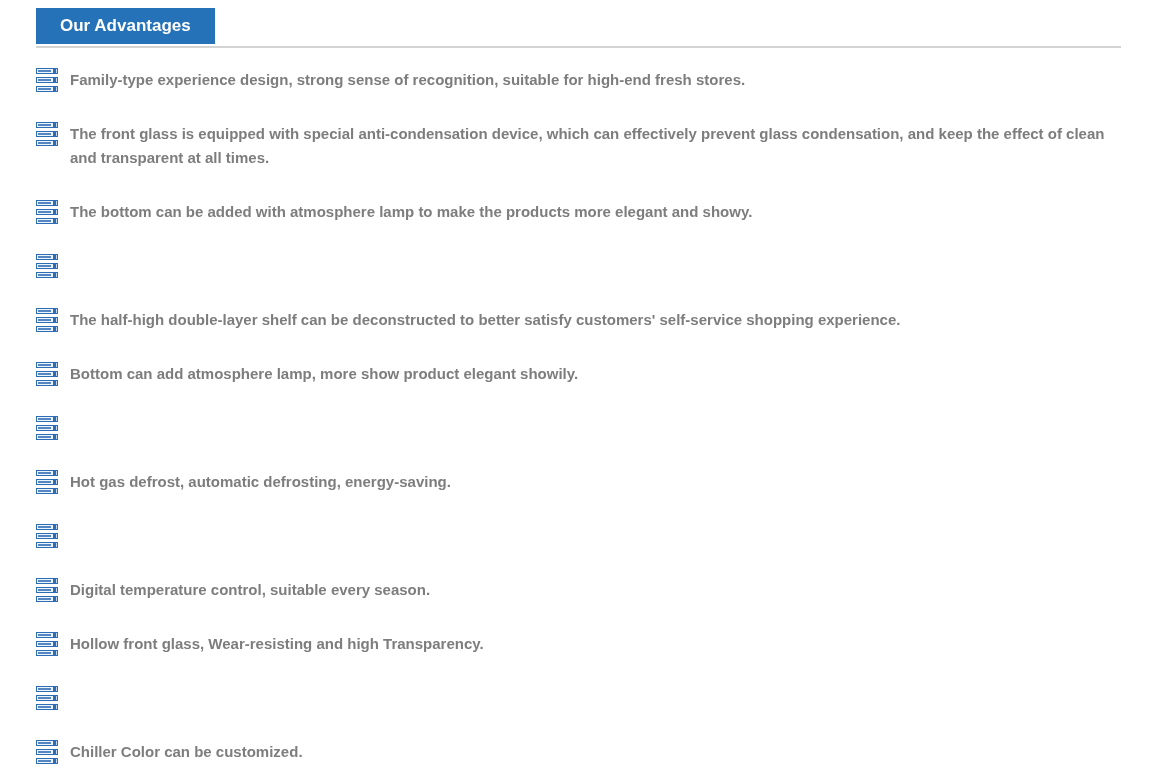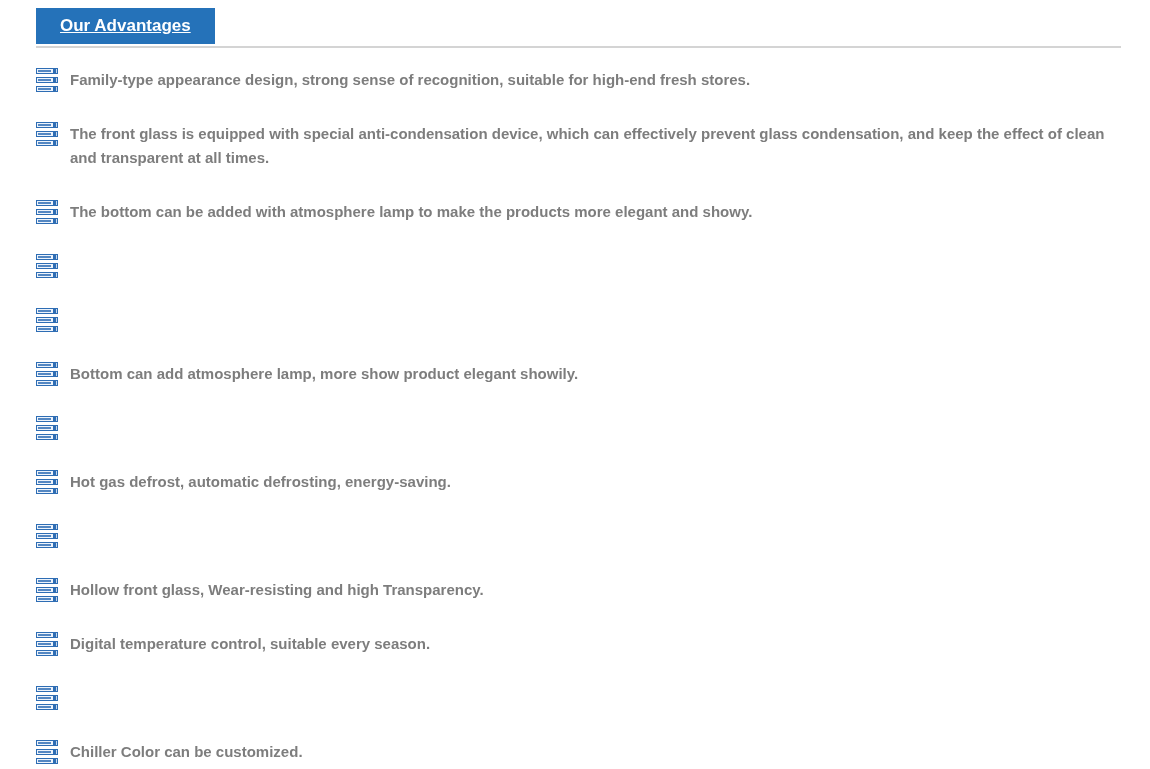--- a/index.html
+++ b/index.html
@@ -20,21 +20,20 @@
   .badge {
     display: inline-block;
     background: #2572b9;
     color: #ffffff;
     font-weight: bold;
     font-size: 17px;
     line-height: 36px;
     height: 36px;
     padding: 0 24px;
     white-space: nowrap;
-    text-decoration: underline;
   }
   .divider {
     width: 1085px;
     height: 0;
     border: none;
     border-top: 2px solid #d4d4d4;
     margin: 2px 0 0 0;
   }
   .adv-list {
     margin-top: 20px;
@@ -83,21 +82,21 @@
               <rect x="0" y="9" width="22" height="6" fill="#2e6db4"></rect>
               <rect x="1" y="10" width="20" height="4" fill="#edf3fb"></rect>
               <rect x="2" y="11.2" width="13" height="1.6" fill="#2e6db4"></rect>
               <rect x="17" y="10" width="3.2" height="4" fill="#2e6db4"></rect>
               <rect x="0" y="18" width="22" height="6" fill="#2e6db4"></rect>
               <rect x="1" y="19" width="20" height="4" fill="#edf3fb"></rect>
               <rect x="2" y="20.2" width="13" height="1.6" fill="#2e6db4"></rect>
               <rect x="17" y="19" width="3.2" height="4" fill="#2e6db4"></rect>
             </g>
           </svg></span>
-      <span class="adv-text">Family-type appearance design, strong sense of recognition, suitable for high-end fresh stores.</span>
+      <span class="adv-text">Family-type experience design, strong sense of recognition, suitable for high-end fresh stores.</span>
     </div>
 
     <div class="adv-item">
       <span class="icon-wrap"><svg width="22" height="24" viewBox="0 0 22 24">
             <g>
               <rect x="0" y="0" width="22" height="6" fill="#2e6db4"></rect>
               <rect x="1" y="1" width="20" height="4" fill="#edf3fb"></rect>
               <rect x="2" y="2.2" width="13" height="1.6" fill="#2e6db4"></rect>
               <rect x="17" y="1" width="3.2" height="4" fill="#2e6db4"></rect>
               <rect x="0" y="9" width="22" height="6" fill="#2e6db4"></rect>
@@ -162,20 +161,21 @@
               <rect x="0" y="9" width="22" height="6" fill="#2e6db4"></rect>
               <rect x="1" y="10" width="20" height="4" fill="#edf3fb"></rect>
               <rect x="2" y="11.2" width="13" height="1.6" fill="#2e6db4"></rect>
               <rect x="17" y="10" width="3.2" height="4" fill="#2e6db4"></rect>
               <rect x="0" y="18" width="22" height="6" fill="#2e6db4"></rect>
               <rect x="1" y="19" width="20" height="4" fill="#edf3fb"></rect>
               <rect x="2" y="20.2" width="13" height="1.6" fill="#2e6db4"></rect>
               <rect x="17" y="19" width="3.2" height="4" fill="#2e6db4"></rect>
             </g>
           </svg></span>
+      <span class="adv-text">The half-high double-layer shelf can be deconstructed to better satisfy customers' self-service shopping experience.</span>
     </div>
 
     <div class="adv-item">
       <span class="icon-wrap"><svg width="22" height="24" viewBox="0 0 22 24">
             <g>
               <rect x="0" y="0" width="22" height="6" fill="#2e6db4"></rect>
               <rect x="1" y="1" width="20" height="4" fill="#edf3fb"></rect>
               <rect x="2" y="2.2" width="13" height="1.6" fill="#2e6db4"></rect>
               <rect x="17" y="1" width="3.2" height="4" fill="#2e6db4"></rect>
               <rect x="0" y="9" width="22" height="6" fill="#2e6db4"></rect>
@@ -259,60 +259,60 @@
               <rect x="0" y="9" width="22" height="6" fill="#2e6db4"></rect>
               <rect x="1" y="10" width="20" height="4" fill="#edf3fb"></rect>
               <rect x="2" y="11.2" width="13" height="1.6" fill="#2e6db4"></rect>
               <rect x="17" y="10" width="3.2" height="4" fill="#2e6db4"></rect>
               <rect x="0" y="18" width="22" height="6" fill="#2e6db4"></rect>
               <rect x="1" y="19" width="20" height="4" fill="#edf3fb"></rect>
               <rect x="2" y="20.2" width="13" height="1.6" fill="#2e6db4"></rect>
               <rect x="17" y="19" width="3.2" height="4" fill="#2e6db4"></rect>
             </g>
           </svg></span>
+      <span class="adv-text">Digital temperature control, suitable every season.</span>
+    </div>
+
+    <div class="adv-item">
+      <span class="icon-wrap"><svg width="22" height="24" viewBox="0 0 22 24">
+            <g>
+              <rect x="0" y="0" width="22" height="6" fill="#2e6db4"></rect>
+              <rect x="1" y="1" width="20" height="4" fill="#edf3fb"></rect>
+              <rect x="2" y="2.2" width="13" height="1.6" fill="#2e6db4"></rect>
+              <rect x="17" y="1" width="3.2" height="4" fill="#2e6db4"></rect>
+              <rect x="0" y="9" width="22" height="6" fill="#2e6db4"></rect>
+              <rect x="1" y="10" width="20" height="4" fill="#edf3fb"></rect>
+              <rect x="2" y="11.2" width="13" height="1.6" fill="#2e6db4"></rect>
+              <rect x="17" y="10" width="3.2" height="4" fill="#2e6db4"></rect>
+              <rect x="0" y="18" width="22" height="6" fill="#2e6db4"></rect>
+              <rect x="1" y="19" width="20" height="4" fill="#edf3fb"></rect>
+              <rect x="2" y="20.2" width="13" height="1.6" fill="#2e6db4"></rect>
+              <rect x="17" y="19" width="3.2" height="4" fill="#2e6db4"></rect>
+            </g>
+          </svg></span>
       <span class="adv-text">Hollow front glass, Wear-resisting and high Transparency.</span>
     </div>
 
     <div class="adv-item">
       <span class="icon-wrap"><svg width="22" height="24" viewBox="0 0 22 24">
             <g>
               <rect x="0" y="0" width="22" height="6" fill="#2e6db4"></rect>
               <rect x="1" y="1" width="20" height="4" fill="#edf3fb"></rect>
               <rect x="2" y="2.2" width="13" height="1.6" fill="#2e6db4"></rect>
               <rect x="17" y="1" width="3.2" height="4" fill="#2e6db4"></rect>
               <rect x="0" y="9" width="22" height="6" fill="#2e6db4"></rect>
               <rect x="1" y="10" width="20" height="4" fill="#edf3fb"></rect>
               <rect x="2" y="11.2" width="13" height="1.6" fill="#2e6db4"></rect>
               <rect x="17" y="10" width="3.2" height="4" fill="#2e6db4"></rect>
               <rect x="0" y="18" width="22" height="6" fill="#2e6db4"></rect>
               <rect x="1" y="19" width="20" height="4" fill="#edf3fb"></rect>
               <rect x="2" y="20.2" width="13" height="1.6" fill="#2e6db4"></rect>
               <rect x="17" y="19" width="3.2" height="4" fill="#2e6db4"></rect>
             </g>
           </svg></span>
-      <span class="adv-text">Digital temperature control, suitable every season.</span>
-    </div>
-
-    <div class="adv-item">
-      <span class="icon-wrap"><svg width="22" height="24" viewBox="0 0 22 24">
-            <g>
-              <rect x="0" y="0" width="22" height="6" fill="#2e6db4"></rect>
-              <rect x="1" y="1" width="20" height="4" fill="#edf3fb"></rect>
-              <rect x="2" y="2.2" width="13" height="1.6" fill="#2e6db4"></rect>
-              <rect x="17" y="1" width="3.2" height="4" fill="#2e6db4"></rect>
-              <rect x="0" y="9" width="22" height="6" fill="#2e6db4"></rect>
-              <rect x="1" y="10" width="20" height="4" fill="#edf3fb"></rect>
-              <rect x="2" y="11.2" width="13" height="1.6" fill="#2e6db4"></rect>
-              <rect x="17" y="10" width="3.2" height="4" fill="#2e6db4"></rect>
-              <rect x="0" y="18" width="22" height="6" fill="#2e6db4"></rect>
-              <rect x="1" y="19" width="20" height="4" fill="#edf3fb"></rect>
-              <rect x="2" y="20.2" width="13" height="1.6" fill="#2e6db4"></rect>
-              <rect x="17" y="19" width="3.2" height="4" fill="#2e6db4"></rect>
-            </g>
-          </svg></span>
     </div>
 
     <div class="adv-item">
       <span class="icon-wrap"><svg width="22" height="24" viewBox="0 0 22 24">
             <g>
               <rect x="0" y="0" width="22" height="6" fill="#2e6db4"></rect>
               <rect x="1" y="1" width="20" height="4" fill="#edf3fb"></rect>
               <rect x="2" y="2.2" width="13" height="1.6" fill="#2e6db4"></rect>
               <rect x="17" y="1" width="3.2" height="4" fill="#2e6db4"></rect>
               <rect x="0" y="9" width="22" height="6" fill="#2e6db4"></rect>

